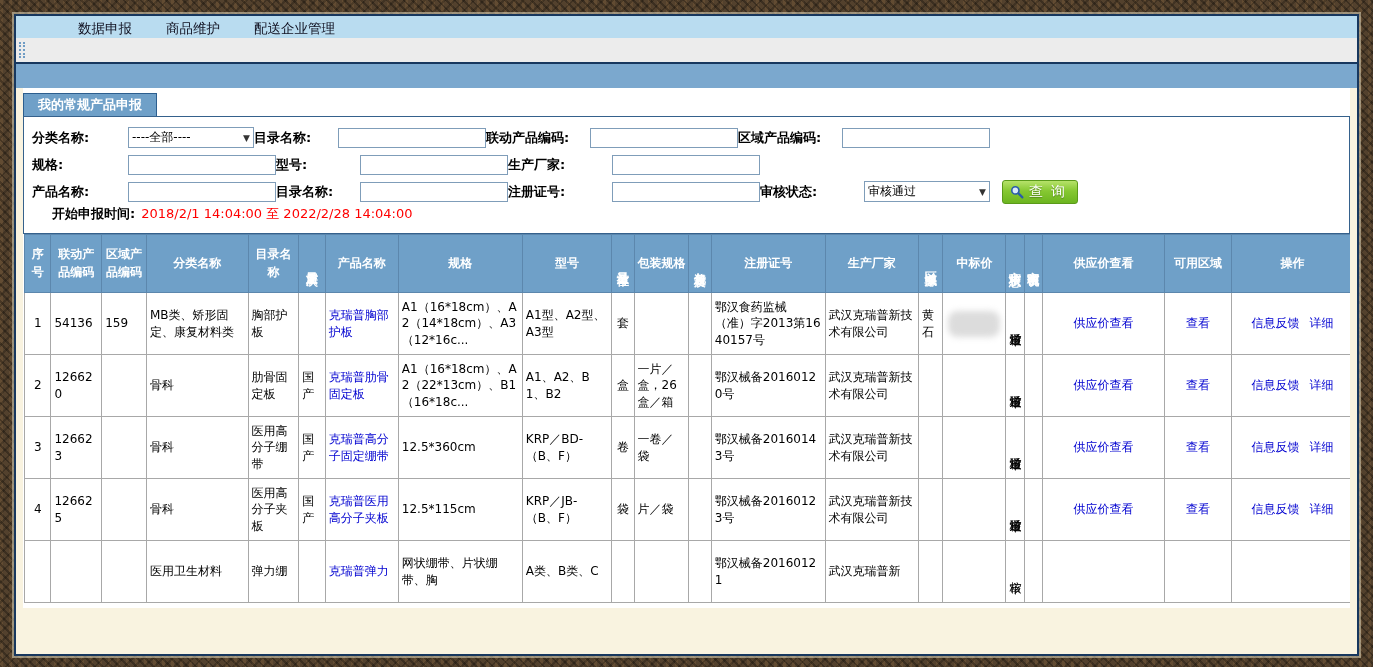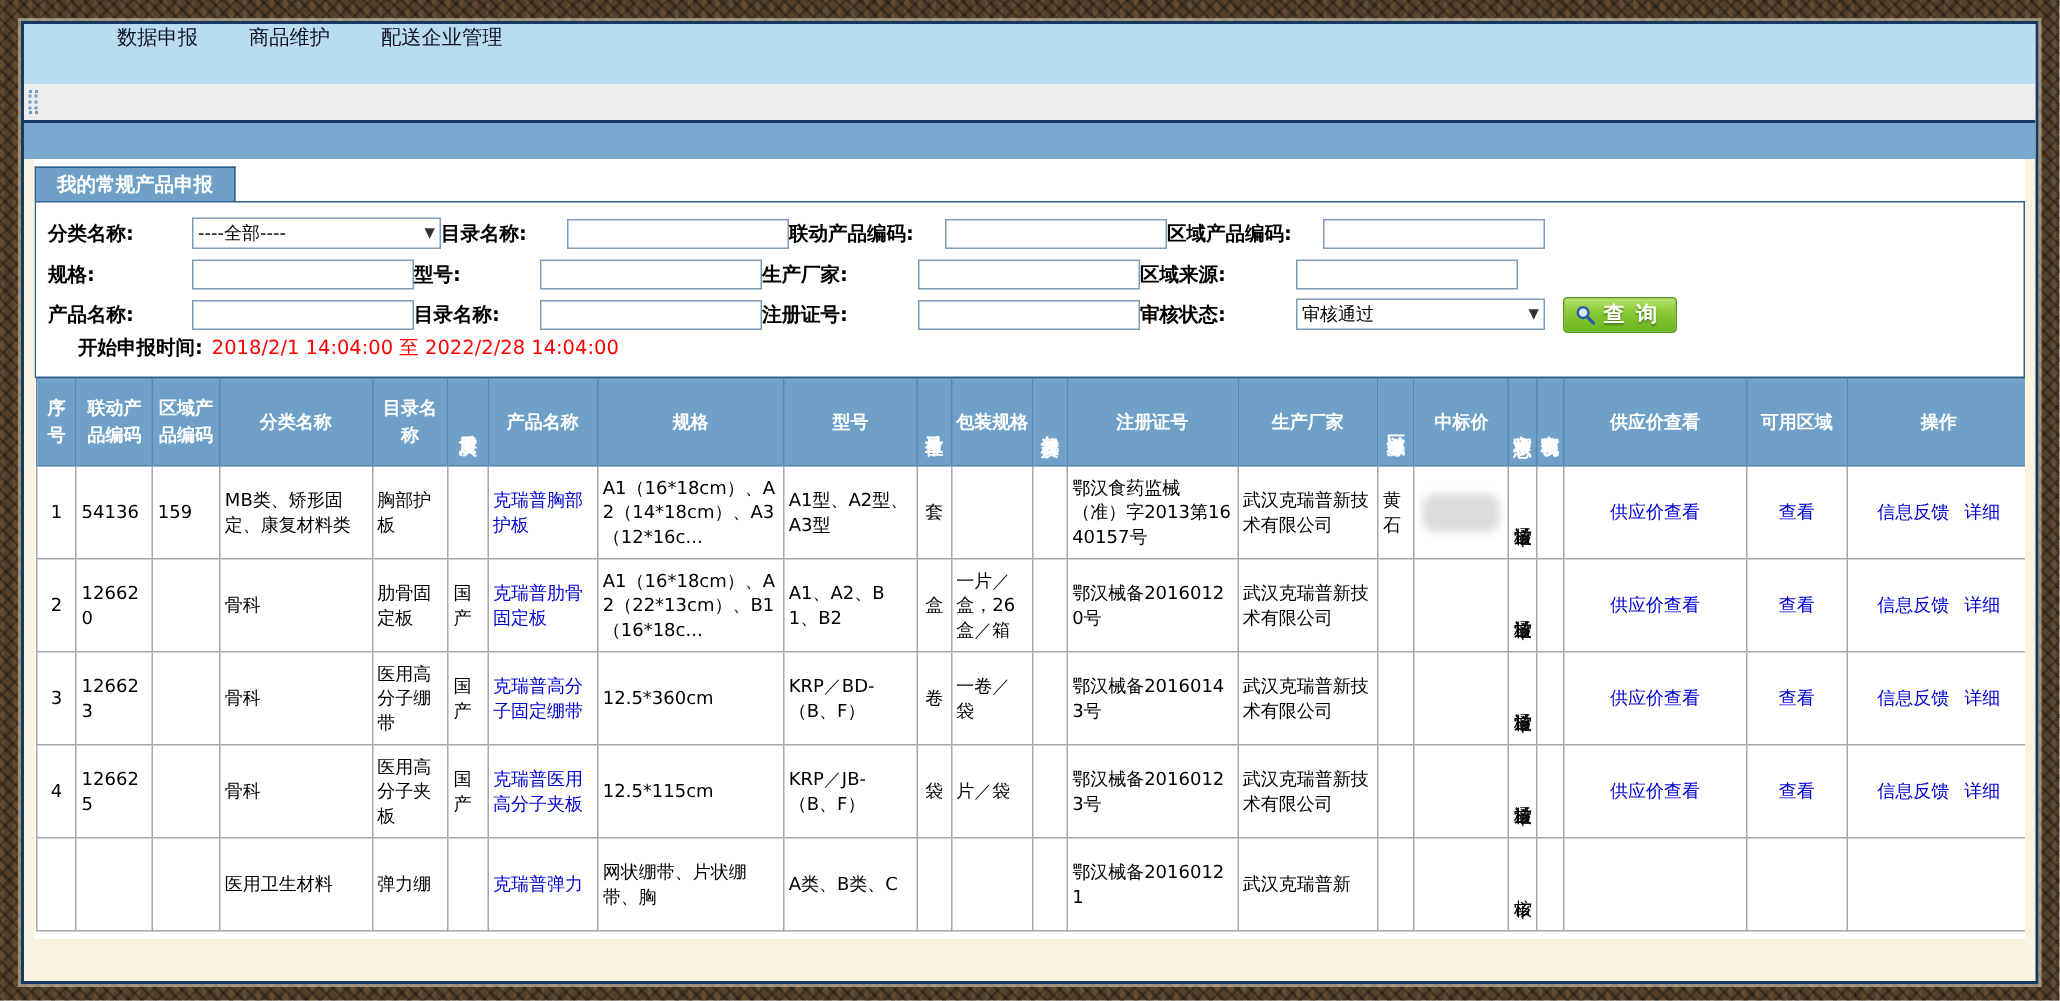--- a/index.html
+++ b/index.html
@@ -31,21 +31,21 @@
     background:linear-gradient(180deg,#8f8f89 0%,#4b4b46 45%,#232320 100%);
     border:1px solid #55554f; border-bottom:none;
     border-radius:7px 7px 0 0;
     color:#f7f43a; font-size:13px; font-weight:bold; white-space:nowrap;
     box-shadow:1px -1px 2px rgba(255,255,255,.35);
   }
   .top-links { position:absolute; right:10px; top:6px; font-size:13px; }
   .top-links a { color:#19d04a; text-decoration:none; margin-left:8px; cursor:pointer; }
   
   .menubar {
-    height:40px; background:#b9dcf0; display:flex; align-items:flex-start;
+    height:22px; background:#b9dcf0; display:flex; align-items:flex-end;
     padding-left:62px; font-size:13.5px; color:#101020;
   }
   .menubar .menu-item { margin-right:34px; cursor:pointer; white-space:nowrap; }
   
   .graybar { height:26px; background:#ececec; border-bottom:2px solid #17375e; position:relative; }
   .grip { position:absolute; left:3px; top:4px; height:16px; width:6px;
           border-left:2px dotted #6f9cc4; border-right:2px dotted #6f9cc4; }
   
   .bluebar { height:24px; background:#7ba8ce; }
   
@@ -60,30 +60,30 @@
   .panel { border:1px solid #35618c; background:#fff; padding:7px 0 4px 0; }
   .form-row { display:flex; align-items:center; height:27px; padding-left:8px; }
   .fgroup { display:flex; align-items:center; }
   .flabel { font-size:13px; font-weight:bold; color:#000; white-space:nowrap; padding-right:4px; }
   .form-row .fgroup:nth-of-type(1) .flabel { width:96px; }
   .form-row .fgroup:nth-of-type(2) .flabel { width:84px; }
   .form-row .fgroup:nth-of-type(3) .flabel { width:104px; }
   .form-row .fgroup:nth-of-type(4) .flabel { width:104px; }
   .finput { width:148px; height:20px; border:1px solid #7f9db9; font-size:12px; padding:0 3px;
             font-family:"DejaVu Sans","Liberation Sans",sans-serif; }
-  .fselect { width:166px; height:21px; border:1px solid #7f9db9; background:#fff;
+  .fselect { width:126px; height:21px; border:1px solid #7f9db9; background:#fff;
              display:flex; align-items:center; justify-content:space-between;
              font-size:12px; padding:0 3px; cursor:pointer; }
   .fselect .arr { font-style:normal; font-size:9px; color:#333; }
   .search-btn {
     margin-left:12px; height:24px; padding:0 10px 0 7px;
     display:inline-flex; align-items:center; gap:5px;
     background:linear-gradient(180deg,#b6e26a,#86c832 45%,#6cb520);
     border:1px solid #5a9a1a; border-radius:3px; cursor:pointer;
-    color:#fff; font-weight:bold; font-size:14px; letter-spacing:2px;
+    color:#fff; font-weight:normal; font-size:14px; letter-spacing:2px;
     text-shadow:0 1px 1px rgba(0,0,0,.35);
   }
   .date-line { height:24px; display:flex; align-items:flex-start; padding-left:28px;
                font-size:13px; font-weight:bold; color:#000; }
   .date-line .val { color:#ff0000; font-weight:normal; margin-left:6px; }
   
   .legend { margin:12px 0 6px 0; font-size:13px; font-weight:bold; color:#000; padding-left:2px; }
   .legend .legend-item { margin-right:6px; font-weight:bold; }
   
   table { border-collapse:collapse; table-layout:fixed; width:1330px; margin-left:1px; font-size:12px; }
@@ -150,24 +150,20 @@
           <div class="fgroup">
             <span class="flabel">规格:</span>
             <input class="finput" style="">
           </div>
           <div class="fgroup">
             <span class="flabel">型号:</span>
             <input class="finput" style="">
           </div>
           <div class="fgroup">
             <span class="flabel">生产厂家:</span>
-            <input class="finput" style="">
-          </div>
-          <div class="fgroup">
-            <span class="flabel">区域来源:</span>
             <input class="finput" style="">
           </div>
         </div>
       <div class="form-row">
         <div class="fgroup">
             <span class="flabel">产品名称:</span>
             <input class="finput" style="">
           </div>
           <div class="fgroup">
             <span class="flabel">目录名称:</span>

